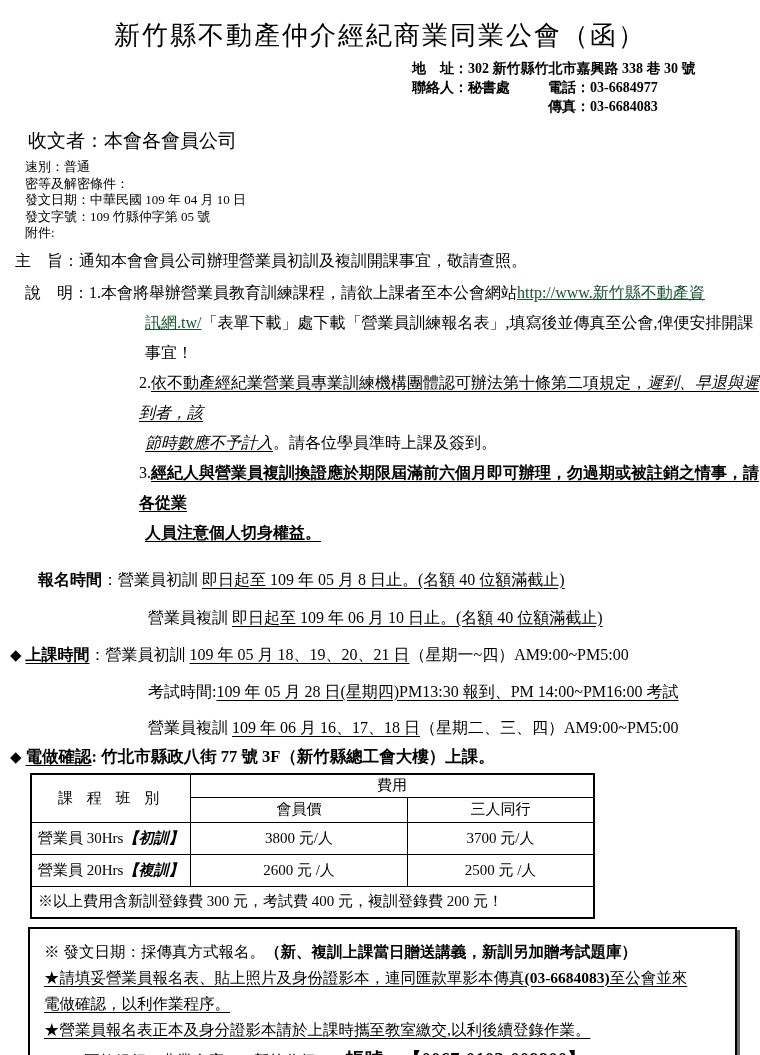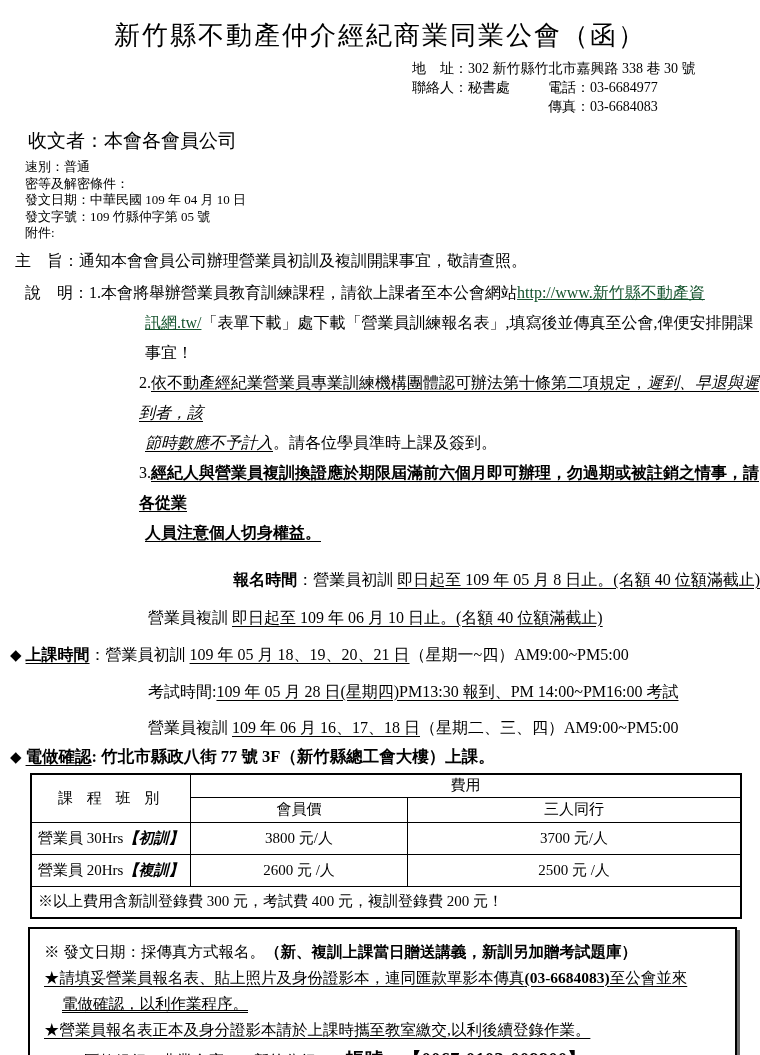--- a/index.html
+++ b/index.html
@@ -1,62 +1,62 @@
 <!DOCTYPE html>
 <html><head>
 <meta charset="utf-8">
 <style>
   html,body{margin:0;padding:0;background:#fff;overflow:hidden;}
   body{width:760px;height:1055px;color:#000;
        font-family:"Liberation Serif","DejaVu Serif",serif;}
   .title{text-align:center;font-size:26px;letter-spacing:2px;padding-top:19px;line-height:34px;}
   
   .addr{width:332px;margin:6px 16px 0 auto;font-size:14px;line-height:19px;}
-  .addr-row{display:flex;}
+  .addr-row{display:flex;font-weight:bold;}
   .addr-left{width:136px;}
   
   .recipient{font-size:19px;margin:12px 0 5px 28px;}
   .meta{margin-left:25px;font-size:13px;line-height:16.5px;}
   
   .subject{margin:7px 0 0 15px;font-size:16px;line-height:24px;}
   
   .explain{font-size:16px;margin-top:5px;}
   .explain>div{line-height:30px;}
   .x-l1{margin-left:25px;}
   .x-cont{margin-left:145px;}
   .x-num{margin-left:139px;}
   a.weblink{color:#14532d;text-decoration:underline;}
   .u{text-decoration:underline;text-underline-offset:3px;}
   .it{font-style:italic;}
   .bd{font-weight:bold;}
   
   .signup,.times{font-size:16px;}
-  .r1{margin:19px 0 0 38px;line-height:25px;text-align:right;}
+  .r1{margin:19px 0 0 38px;line-height:25px;}
   .r2{margin:13px 0 0 148px;line-height:25px;}
   .t1{margin:12px 0 0 10px;line-height:25px;}
   .t2,.t3{margin:11px 0 0 148px;line-height:25px;}
   .place{margin:4px 0 0 10px;font-size:16.5px;font-weight:bold;line-height:26px;}
   .diamond{font-size:15px;margin-right:4px;}
   
-  table.fee{border-collapse:collapse;margin:3px 0 0 30px;width:712px;font-size:15px;}
+  table.fee{border-collapse:collapse;margin:3px 0 0 30px;width:565px;font-size:15px;}
   table.fee td{border:1px solid #000;padding:0 6px;}
   table.fee{border:2px solid #000;}
   .c-course{width:146px;text-align:center;letter-spacing:5px;}
   .c-fee{text-align:center;height:22px;}
   .c-sub{text-align:center;height:24px;}
   .c-name{height:31px;}
   .c-price{text-align:center;}
   .c-note{height:30px;}
   .col2{width:204px;margin-left:24px;}
   
   .box{margin:8px 0 0 28px;width:679px;border:2px solid #000;
        box-shadow:3px 3px 0 #6b6b6b;padding:10px 12px 8px 14px;
        font-size:15.5px;}
   .box>div{line-height:26px;}
-  .b3{margin-left:18px;text-decoration:underline;}
+  .b3{}
   .b5{margin:4px 0 0 40px;line-height:28px;}
   .bank-gap{display:inline-block;width:30px;}
   .acct{font-size:19px;font-weight:bold;}
 </style>
 </head>
 <body>
 
 <div class="title">新竹縣不動產仲介經紀商業同業公會（函）</div>
 
 <div class="addr">

